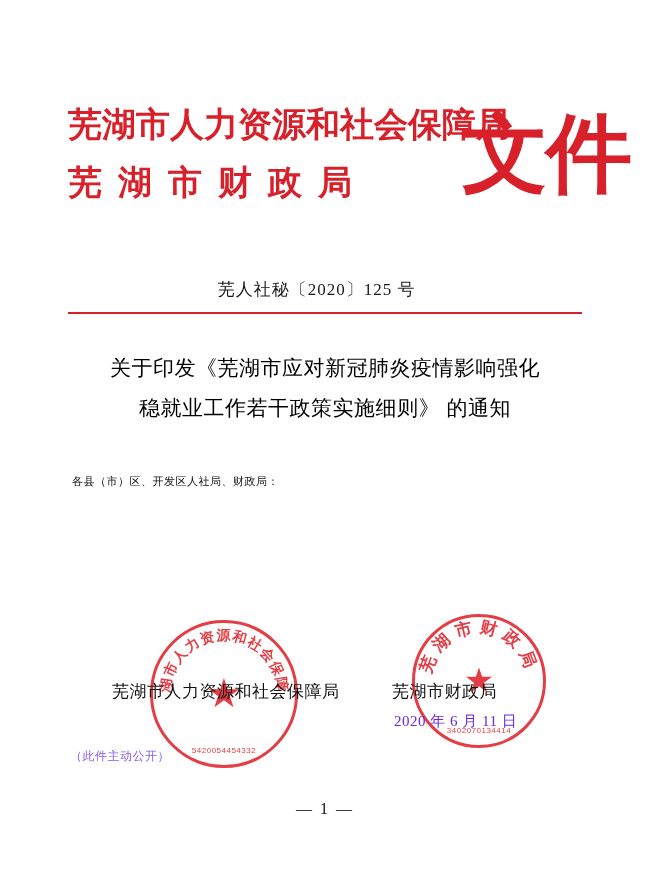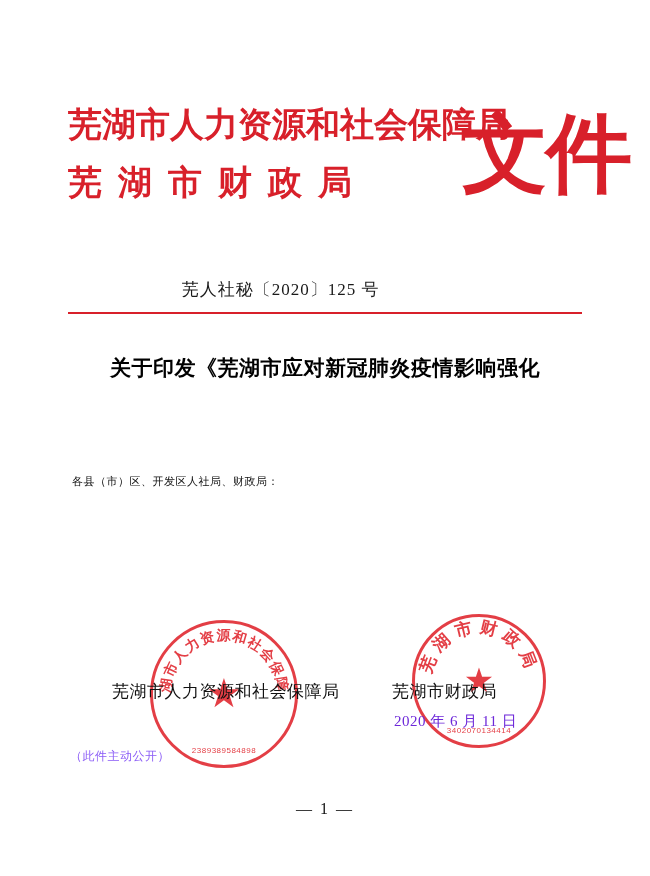--- a/index.html
+++ b/index.html
@@ -65,39 +65,40 @@
   
   .docnum {
     position: absolute;
     left: 0;
     top: 278px;
     width: 561px;
     text-align: center;
     font-size: 17px;
     letter-spacing: 1px;
     color: #1a1a1a;
+    padding-left: 36px;
   }
   .red-rule {
     position: absolute;
     left: 68px;
     top: 312px;
     width: 514px;
     height: 2px;
     background: #d8202a;
   }
 
   
   .doc-title {
     position: absolute;
     left: 68px;
     top: 348px;
     width: 514px;
     text-align: center;
     font-family: "Liberation Sans", sans-serif;
-    font-weight: bold;
+    font-weight: normal;
     font-size: 21px;
     line-height: 40px;
     color: #000;
     letter-spacing: 0.5px;
   }
 
   
   .recipient {
     position: absolute;
     left: 72px;
@@ -237,36 +238,37 @@
       <div class="mast-line spaced">芜湖市财政局</div>
     </div>
     <div class="mast-wenjian">文件</div>
   </div>
 
   <div class="docnum">芜人社秘〔2020〕125 号</div>
   <div class="red-rule"></div>
 
   <div class="doc-title">
     <div>关于印发《芜湖市应对新冠肺炎疫情影响强化</div>
+    <div>稳就业工作若干政策实施细则》 的通知</div>
   </div>
 
   <div class="recipient">各县（市）区、开发区人社局、财政局：</div>
 
   <div class="seal seal-1">
     <div class="seal-inner"></div>
     <svg class="seal-arc" viewBox="0 0 142 142">
       <defs>
         <path id="arcHR" d="M 17,71 A 54,54 0 0 1 125,71"></path>
       </defs>
       <text font-size="14" letter-spacing="1.2">
         <textPath href="#arcHR" startOffset="50%" text-anchor="middle">芜湖市人力资源和社会保障局</textPath>
       </text>
     </svg>
     <div class="seal-star">★</div>
-    <div class="seal-bottom-num">2389389584898</div>
+    <div class="seal-bottom-num">5420054454332</div>
   </div>
 
   <div class="seal seal-2">
     <div class="seal-inner"></div>
     <svg class="seal-arc" viewBox="0 0 128 128">
       <defs>
         <path id="arcFIN" d="M 16,64 A 48,48 0 0 1 112,64"></path>
       </defs>
       <text font-size="17" letter-spacing="6">
         <textPath href="#arcFIN" startOffset="50%" text-anchor="middle">芜湖市财政局</textPath>

